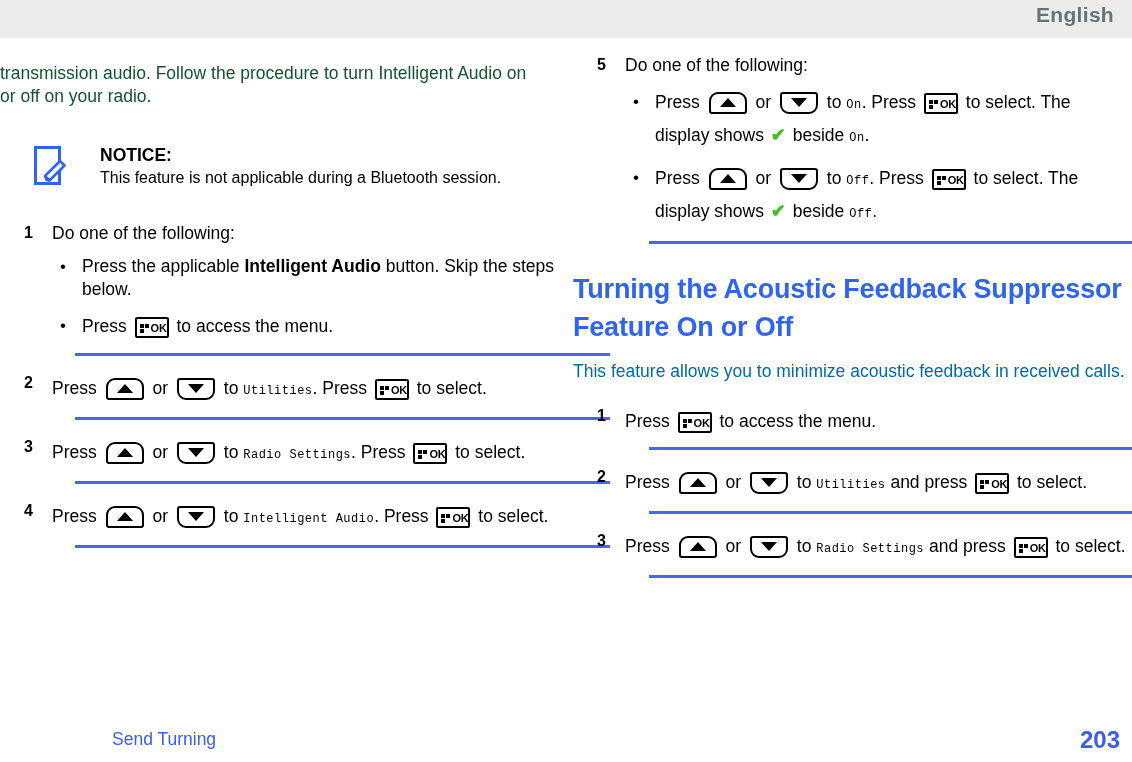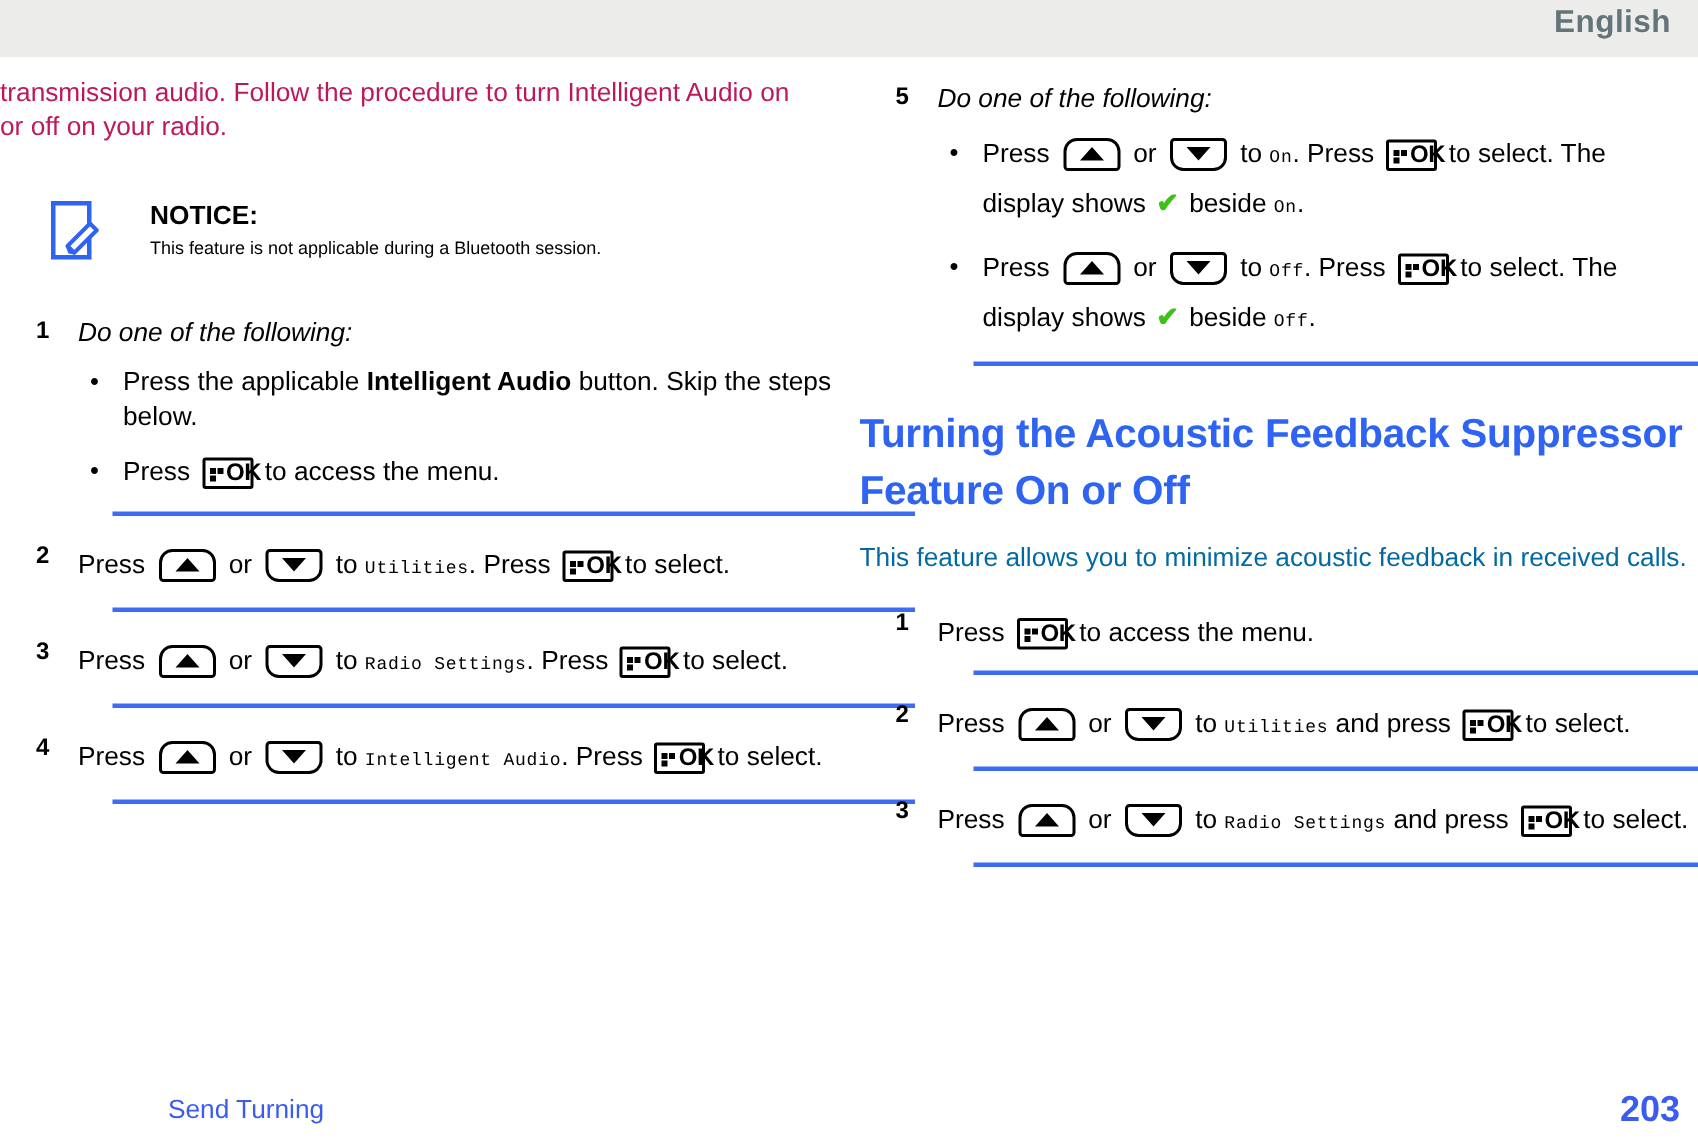--- a/index.html
+++ b/index.html
@@ -38,23 +38,23 @@
     position: absolute;
     top: 46px;
     width: 560px;
   }
   .col-left  { left: 0px; }
   .col-right { left: 573px; }
 
   
   .body-para {
     font-size: 17.5px;
-    color: #be185d;
-    line-height: 23px;
-    margin: 4px 0 0 0;
+    color: #14532d;
+    line-height: 23px;
+    margin: 16px 0 0 0;
   }
   .col-left .body-para { padding: 0 18px 0 0; }
 
   
   .notice {
     position: relative;
     margin-top: 36px;
     padding-left: 100px;
     min-height: 60px;
   }
@@ -63,21 +63,21 @@
     left: 34px; top: 2px;
     width: 32px; height: 42px;
   }
   .notice-title {
     font-size: 17.5px;
     font-weight: bold;
     color: #000;
     line-height: 22px;
   }
   .notice-text {
-    font-size: 12px;
+    font-size: 16px;
     color: #000;
     line-height: 23px;
     max-width: 445px;
   }
 
   
   .step {
     position: relative;
     padding-left: 52px;
     padding-right: 4px;
@@ -91,21 +91,21 @@
     font-weight: bold;
     color: #000;
     line-height: 22px;
   }
   .step-num.raised { top: -2px; }
   .step-body {
     font-size: 17.5px;
     color: #000;
     line-height: 28px;
   }
-  .step-body.tight { line-height: 23px; font-style: italic; }
+  .step-body.tight { line-height: 23px; }
 
   .step-rule {
     height: 3px;
     background: #3b6cf2;
     margin: 12px 0 0 23px;
     width: 535px;
   }
   .col-right .step-rule { width: 535px; margin-left: 24px; }
 
   
@@ -173,21 +173,21 @@
     width: 4px; height: 4px;
     background: #000;
     display: block;
   }
   .key-ok .grid i:nth-child(1){ left:0; top:0; }
   .key-ok .grid i:nth-child(2){ left:5px; top:0; }
   .key-ok .grid i:nth-child(3){ left:0; top:5px; }
   .key-ok .ok-label {
     position: absolute;
     left: 14px; top: 2px;
-    font-size: 16px;
+    font-size: 11px;
     font-weight: bold;
     font-family: "Liberation Sans", sans-serif;
     color: #000;
     line-height: 14px;
     letter-spacing: -0.2px;
   }
   .key-up, .key-dn {
     width: 38px; height: 22px;
     margin: 0 4px;
     border: 2.5px solid #000;

